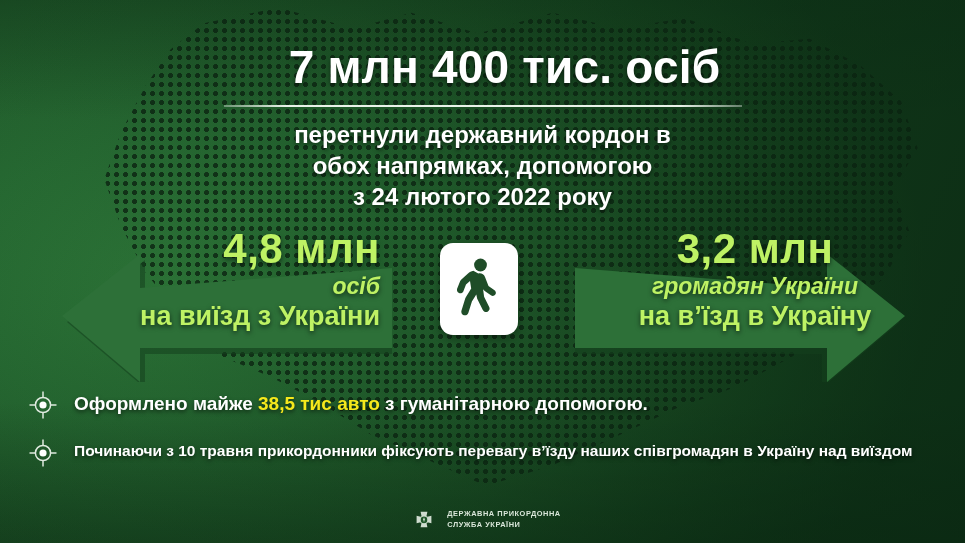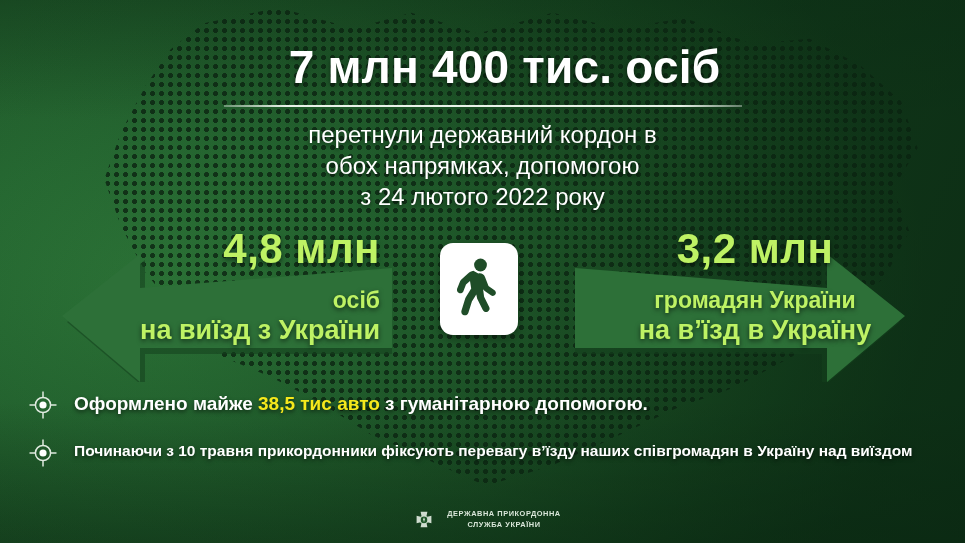--- a/index.html
+++ b/index.html
@@ -76,41 +76,41 @@
     text-shadow:0 2px 5px rgba(0,0,0,0.55);
     padding-left:44px;
   }
   .rule{
     width:518px; height:2px;
     margin:14px auto 12px auto;
     background:linear-gradient(to right, rgba(255,255,255,0.35), #e9f2e9 12%, #e9f2e9 88%, rgba(255,255,255,0.35));
   }
   .subhead{
     font-size:24px;
-    font-weight:normal;
+    font-weight:bold;
     color:#ffffff;
     line-height:1.3;
     text-shadow:0 2px 4px rgba(0,0,0,0.6);
   }
 
   
   .stat{
     position:absolute;
     top:228px;
     color:#bef264;
     text-shadow:0 2px 5px rgba(0,0,0,0.6);
   }
   .stat-left{ left:40px; width:340px; text-align:right; }
   .stat-right{ left:590px; width:330px; text-align:center; }
   .stat-number{
     font-size:42px; font-weight:bold; line-height:1.02;
     letter-spacing:0.5px;
   }
   .stat-sub1{
-    font-size:23px; font-weight:bold; line-height:1.2; margin-top:16px;
+    font-size:23px; font-weight:bold; line-height:1.2; margin-top:2px;font-style:italic;
   }
   .stat-sub2{
     font-size:27px; font-weight:bold; line-height:1.2;
   }
 
   
   .ped-badge{
     position:absolute;
     left:440px; top:243px;
     width:78px; height:92px;
@@ -140,21 +140,20 @@
   .note-1 .note-text{ font-size:19px; line-height:1.25; white-space:nowrap; }
   .note-2 .note-text{ font-size:15.5px; line-height:1.45; }
   .hl{ color:#f5e81c; }
 
   
   .footer{
     position:absolute;
     left:7px; right:0; bottom:10px;
     display:flex; align-items:center; justify-content:center;
     gap:10px;
-    text-align:center;
   }
   .footer-emblem{ width:26px; height:26px; }
   .footer-emblem svg{ display:block; }
   .footer-text{
     color:#d9e6d9;
     font-size:7.4px;
     font-weight:bold;
     letter-spacing:0.55px;
     line-height:1.45;
     text-transform:uppercase;

